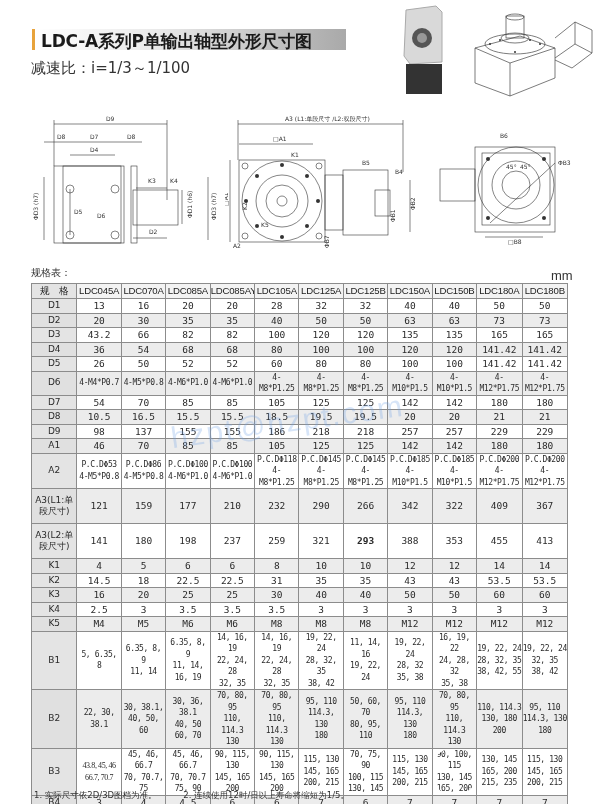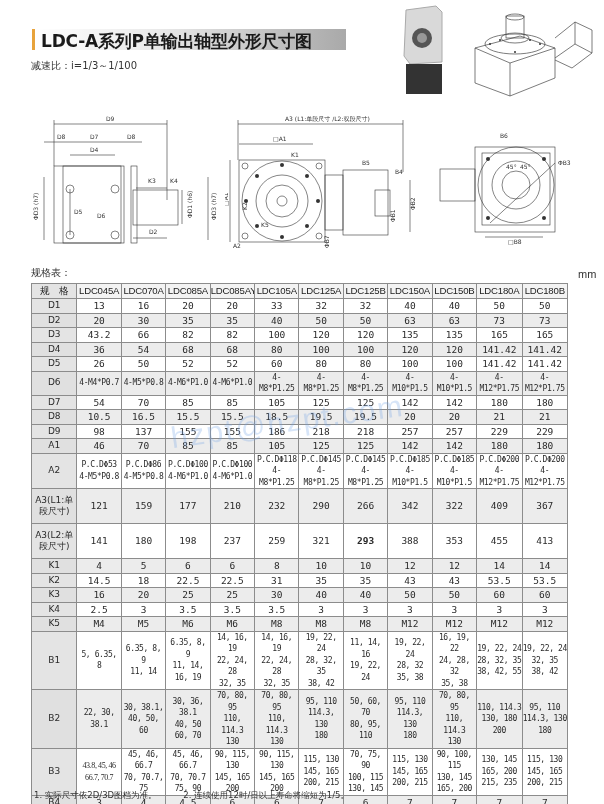--- a/index.html
+++ b/index.html
@@ -1,24 +1,24 @@
 <!DOCTYPE html>
 <html><head>
 <meta charset="utf-8">
 <style>
   html, body { margin:0; padding:0; background:#fff; }
   body { width:604px; height:804px; position:relative; overflow:hidden; font-family:"Liberation Sans","DejaVu Sans",sans-serif; color:#222; }
   .title-bar { position:absolute; left:32px; top:29px; width:311px; height:21px; background:linear-gradient(90deg,#ffffff 0%,#e9e9e9 40%,#a9a9a9 100%); border-left:3px solid #e8a33c; }
   .title-bar span { position:absolute; left:6px; top:1px; font-size:17px; font-weight:bold; color:#1a1a1a; letter-spacing:-0.2px; white-space:nowrap; font-family:"DejaVu Sans",sans-serif; }
-  .ratio { position:absolute; left:31px; top:59px; font-size:10px; color:#333; font-family:"DejaVu Sans",sans-serif; }
+  .ratio { position:absolute; left:31px; top:59px; font-size:15px; color:#333; font-family:"DejaVu Sans",sans-serif; }
   .photo { position:absolute; left:400px; top:2px; width:44px; height:96px; }
   .iso { position:absolute; left:460px; top:8px; width:140px; height:90px; }
   .drw { position:absolute; }
   .spec-label { position:absolute; left:31px; top:266px; font-size:10px; color:#333; font-family:"DejaVu Sans",sans-serif; }
-  .unit { position:absolute; left:578px; top:268px; font-size:11px; color:#333; }
+  .unit { position:absolute; left:551px; top:268px; font-size:13px; color:#333; }
   table.spec { position:absolute; left:31px; top:283px; border-collapse:collapse; table-layout:fixed; width:537px; }
   table.spec td, table.spec th { border:1px solid #8c8c8c; text-align:center; vertical-align:middle; padding:0; font-size:9.5px; line-height:11.5px; color:#2a2a2a; font-family:"DejaVu Sans Mono","Liberation Mono",monospace; overflow:hidden; white-space:nowrap; }
   table.spec th { font-family:"Liberation Sans",sans-serif; font-weight:normal; font-size:9.6px; background:#f3f3f3; color:#222; height:14px; letter-spacing:-0.2px; }
   table.spec th.corner { background:#e4e4e4; font-family:"DejaVu Sans",sans-serif; }
   table.spec td.rh { background:#e4e4e4; font-family:"DejaVu Sans",sans-serif; font-size:9px; }
   table.spec tr.alt td { background:#ececec; }
   table.spec tr.alt td.rh { background:#e0e0e0; }
   table.spec td.small { font-size:8px; letter-spacing:-0.4px; }
   table.spec td.wrap { white-space:normal; }
   .notes { position:absolute; left:34px; top:790px; font-size:8.5px; color:#333; font-family:"DejaVu Sans",sans-serif; white-space:nowrap; }
@@ -203,21 +203,21 @@
       <th>LDC180B</th>
     </tr>
   </thead>
   <tbody id="spec-body">
       <tr>
         <td class="rh wrap" style="height: 13.5px;">D1</td>
         <td style="white-space: pre-line;">13</td>
         <td style="white-space: pre-line;">16</td>
         <td style="white-space: pre-line;">20</td>
         <td style="white-space: pre-line;">20</td>
-        <td style="white-space: pre-line;">33</td>
+        <td style="white-space: pre-line;">28</td>
         <td style="white-space: pre-line;">32</td>
         <td style="white-space: pre-line;">32</td>
         <td style="white-space: pre-line;">40</td>
         <td style="white-space: pre-line;">40</td>
         <td style="white-space: pre-line;">50</td>
         <td style="white-space: pre-line;">50</td>
       </tr>
       <tr class="alt">
         <td class="rh wrap" style="height: 13.5px;">D2</td>
         <td style="white-space: pre-line;">20</td>
@@ -548,21 +548,21 @@
 200</td>
         <td class="small" style="white-space: pre-line;">115, 130
 145, 165
 200, 215</td>
         <td class="small" style="white-space: pre-line;">70, 75, 90
 100, 115
 130, 145</td>
         <td class="small" style="white-space: pre-line;">115, 130
 145, 165
 200, 215</td>
-        <td class="small" style="white-space: pre-line;">90, 100, 115
+        <td class="small" style="white-space: pre-line; border-radius: 19px;">90, 100, 115
 130, 145
 165, 200</td>
         <td class="small" style="white-space: pre-line;">130, 145
 165, 200
 215, 235</td>
         <td class="small" style="white-space: pre-line;">115, 130
 145, 165
 200, 215</td>
       </tr>
       <tr class="alt">

